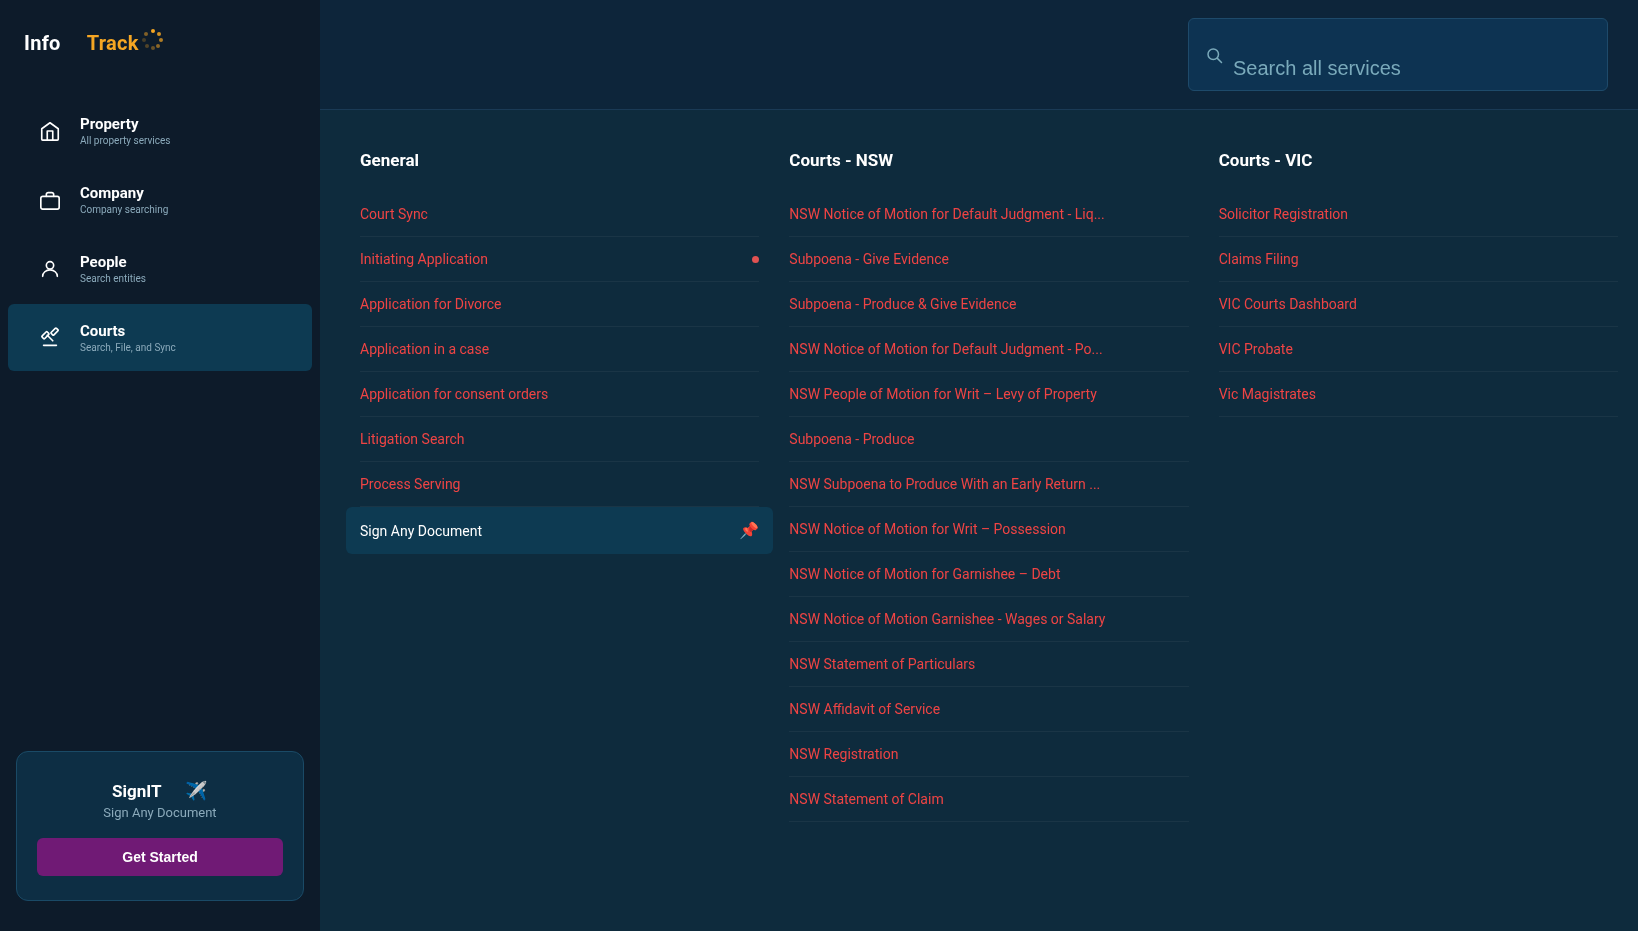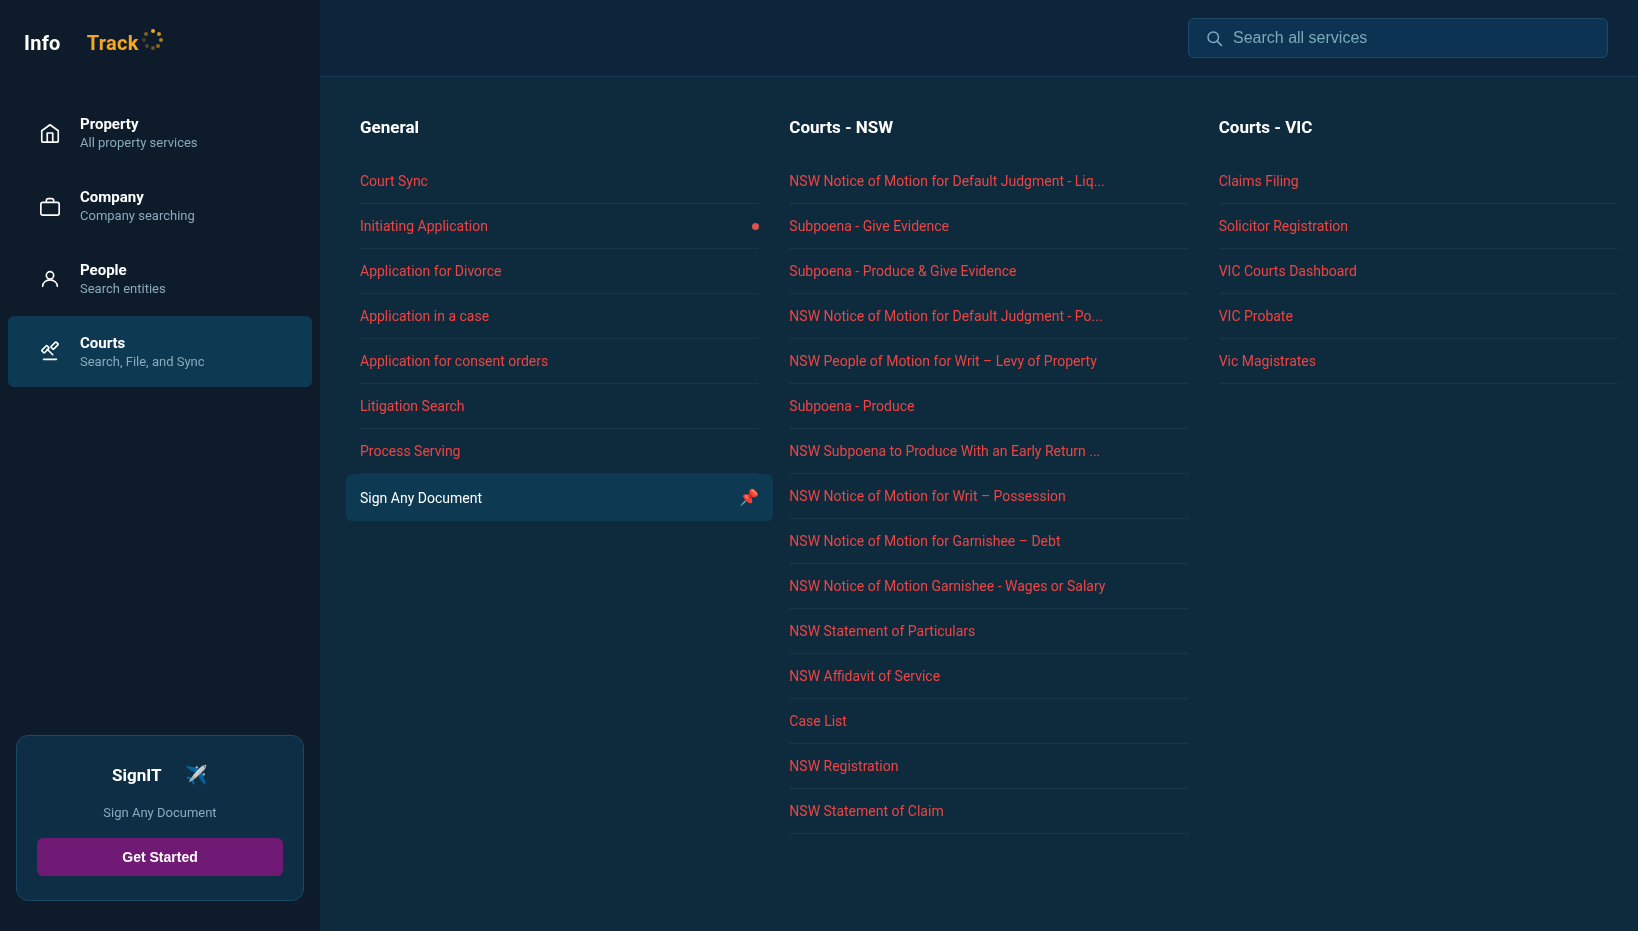--- a/index.html
+++ b/index.html
@@ -76,40 +76,40 @@
     }
 
     .nav-item-text .nav-title {
       font-size: 15px;
       font-weight: 700;
       color: #fff;
       display: block;
     }
 
     .nav-item-text .nav-subtitle {
-      font-size: 13px;
+      font-size: 10px;
       color: #8baabb;
       display: block;
       margin-top: 2px;
     }
 
     .signit-box {
       margin: 20px 16px 30px 16px;
       background: #0d2e44;
       border-radius: 12px;
       padding: 28px 20px 24px 20px;
       text-align: center;
       border: 1px solid #1a4a66;
     }
 
     .signit-title {
       font-size: 17px;
       font-weight: 700;
       color: #fff;
-      margin-bottom: 20px;
+      margin-bottom: 4px;
       display: flex;
       align-items: center;
       justify-content: center;
       gap: 24px;
     }
 
     .signit-subtitle {
       font-size: 13px;
       color: #8baabb;
       margin-bottom: 18px;
@@ -164,22 +164,23 @@
       stroke-linecap: round;
       min-width: 18px;
       margin-right: 10px;
     }
 
     .search-box input {
       background: transparent;
       border: none;
       outline: none;
       color: #8baabb;
-      font-size: 16px;
+      font-size: 20px;
       width: 100%;
+      margin-top: 28px;
     }
 
     .search-box input::placeholder {
       color: #7aaabb;
     }
 
     #content-area {
       flex: 1;
       overflow-y: auto;
       padding: 40px 20px 40px 40px;
@@ -412,37 +413,34 @@
       <div class="menu-item">
           <span>NSW Notice of Motion Garnishee - Wages or Salary</span>
         </div>
       <div class="menu-item">
           <span>NSW Statement of Particulars</span>
         </div>
       <div class="menu-item">
           <span>NSW Affidavit of Service</span>
         </div>
       <div class="menu-item">
-          <span>Case List</span>
-        </div>
-      <div class="menu-item">
           <span>NSW Registration</span>
         </div>
       <div class="menu-item">
           <span>NSW Statement of Claim</span>
         </div>
     </div>
 
     <div class="col-section">
       <div class="col-header">Courts - VIC</div>
       <div class="menu-item">
+          <span>Solicitor Registration</span>
+        </div>
+      <div class="menu-item">
           <span>Claims Filing</span>
-        </div>
-      <div class="menu-item">
-          <span>Solicitor Registration</span>
         </div>
       <div class="menu-item">
           <span>VIC Courts Dashboard</span>
         </div>
       <div class="menu-item">
           <span>VIC Probate</span>
         </div>
       <div class="menu-item">
           <span>Vic Magistrates</span>
         </div>

